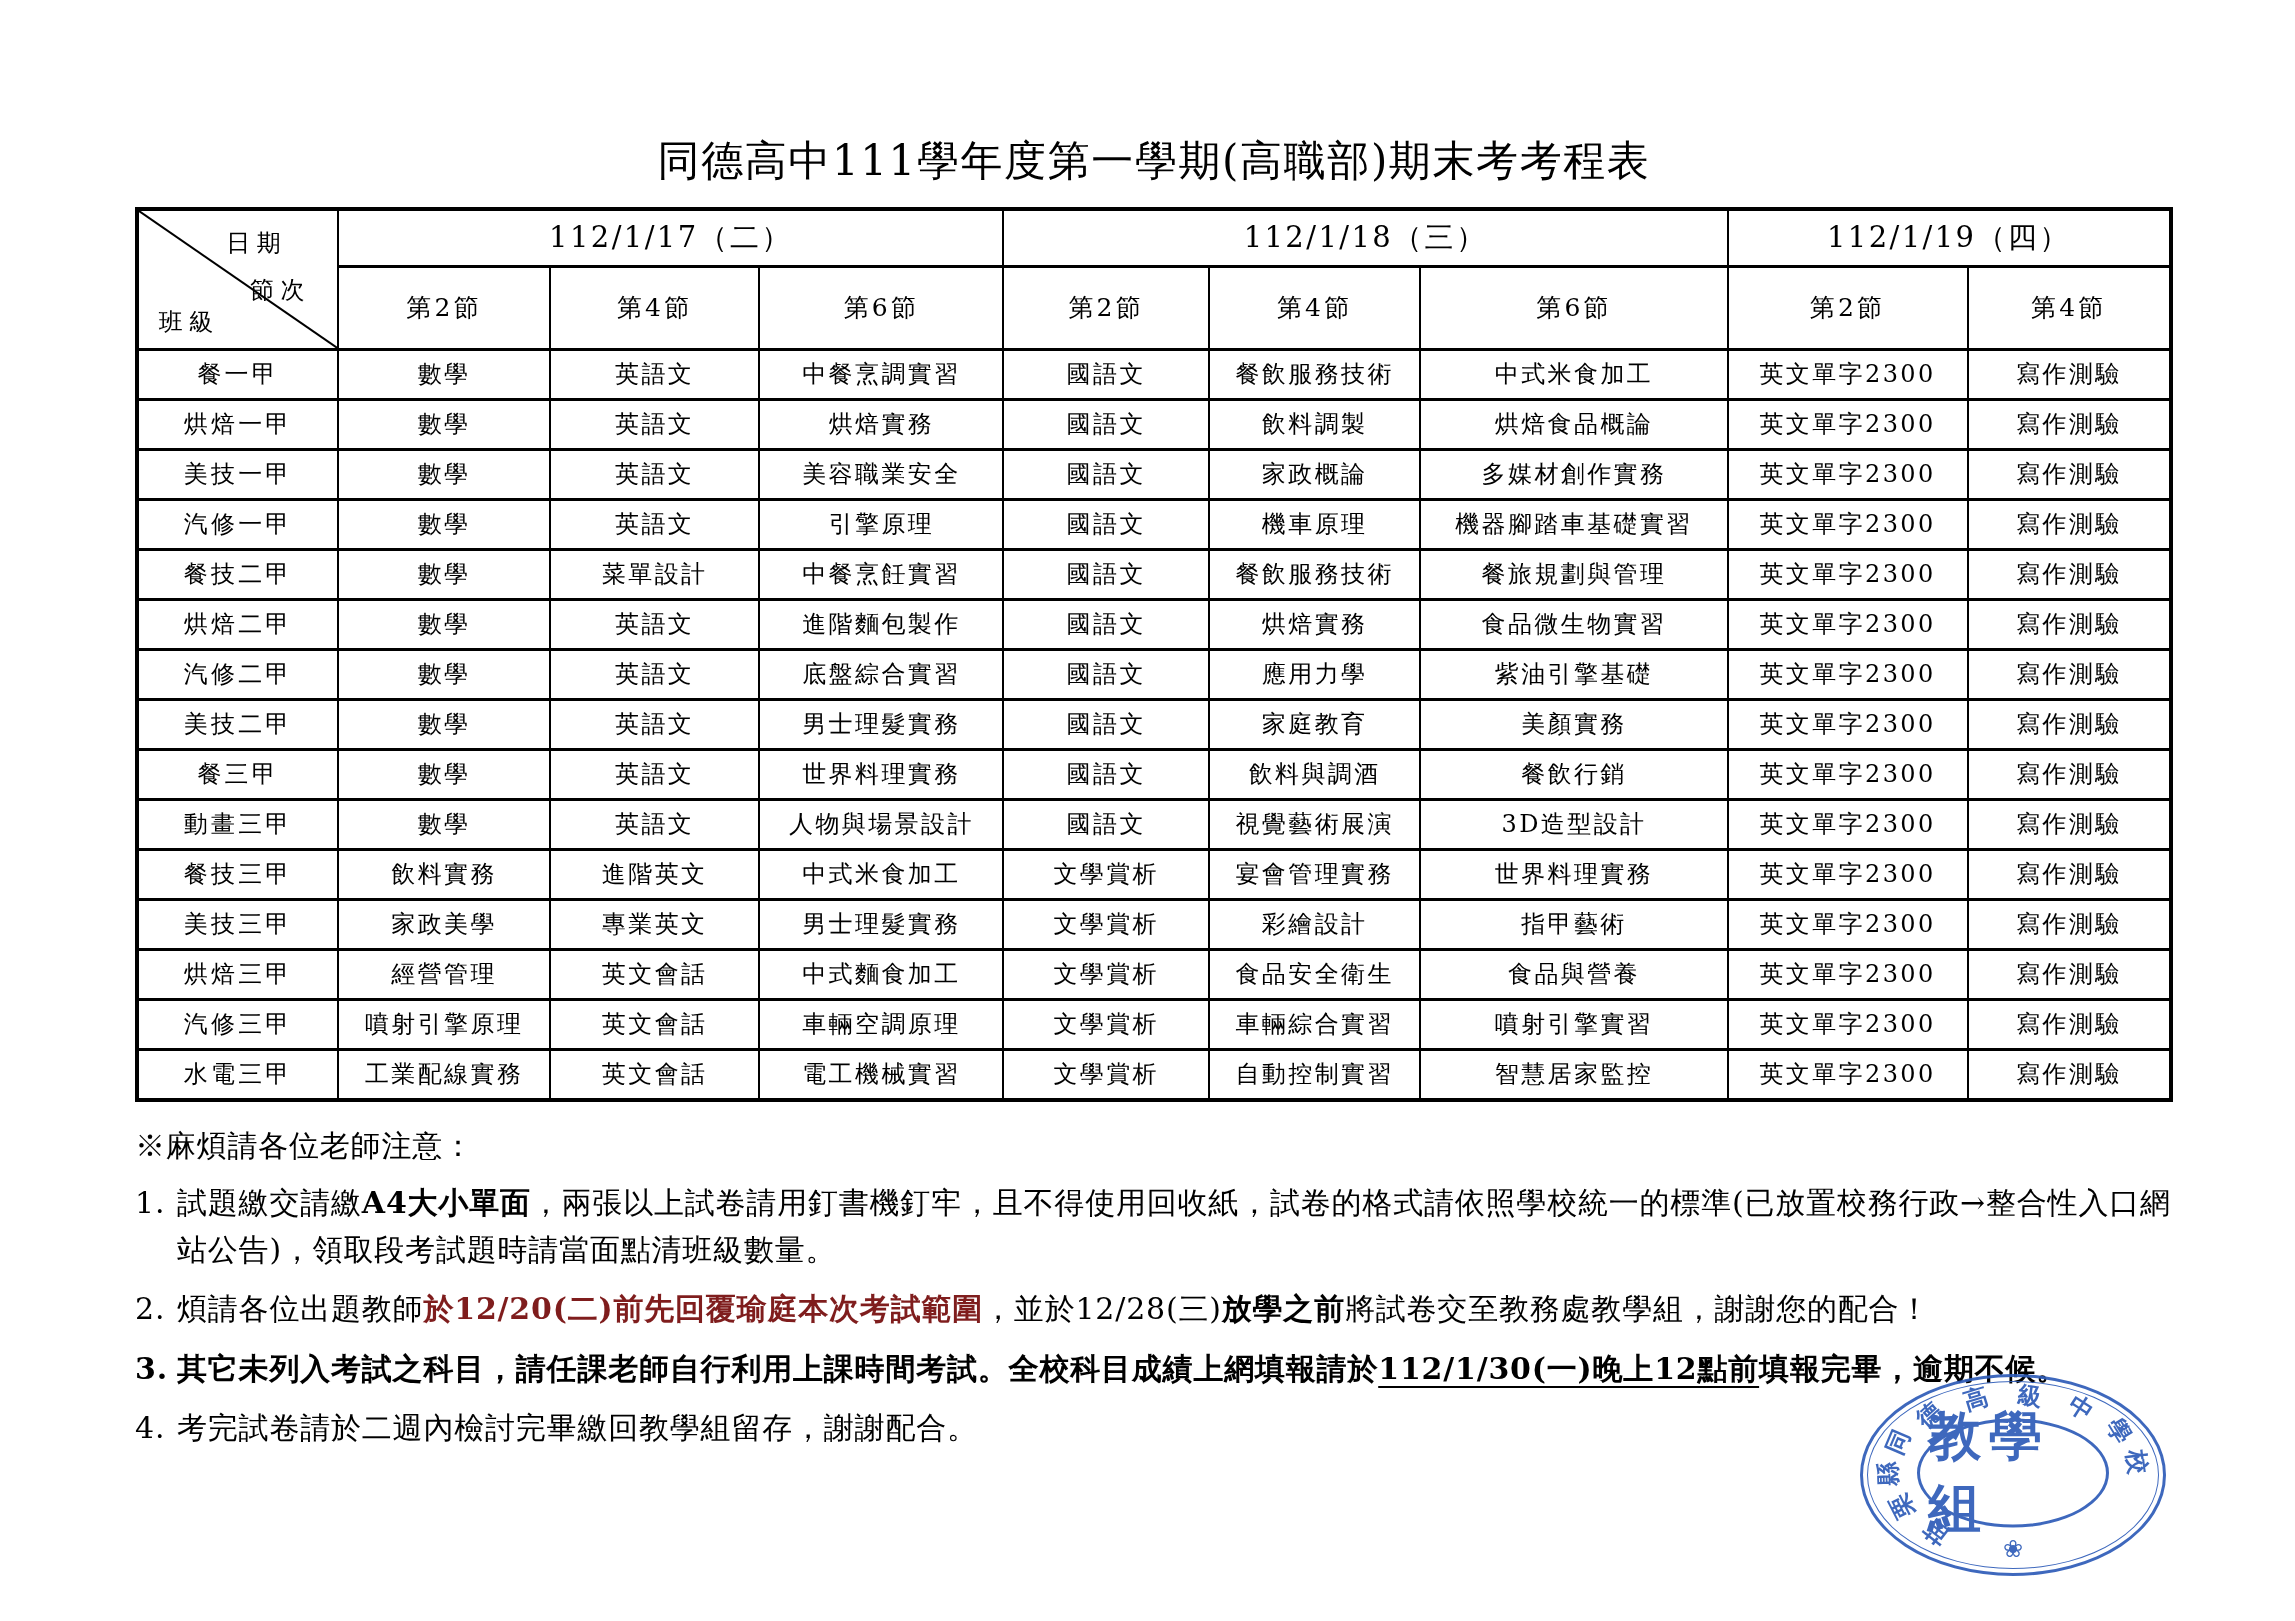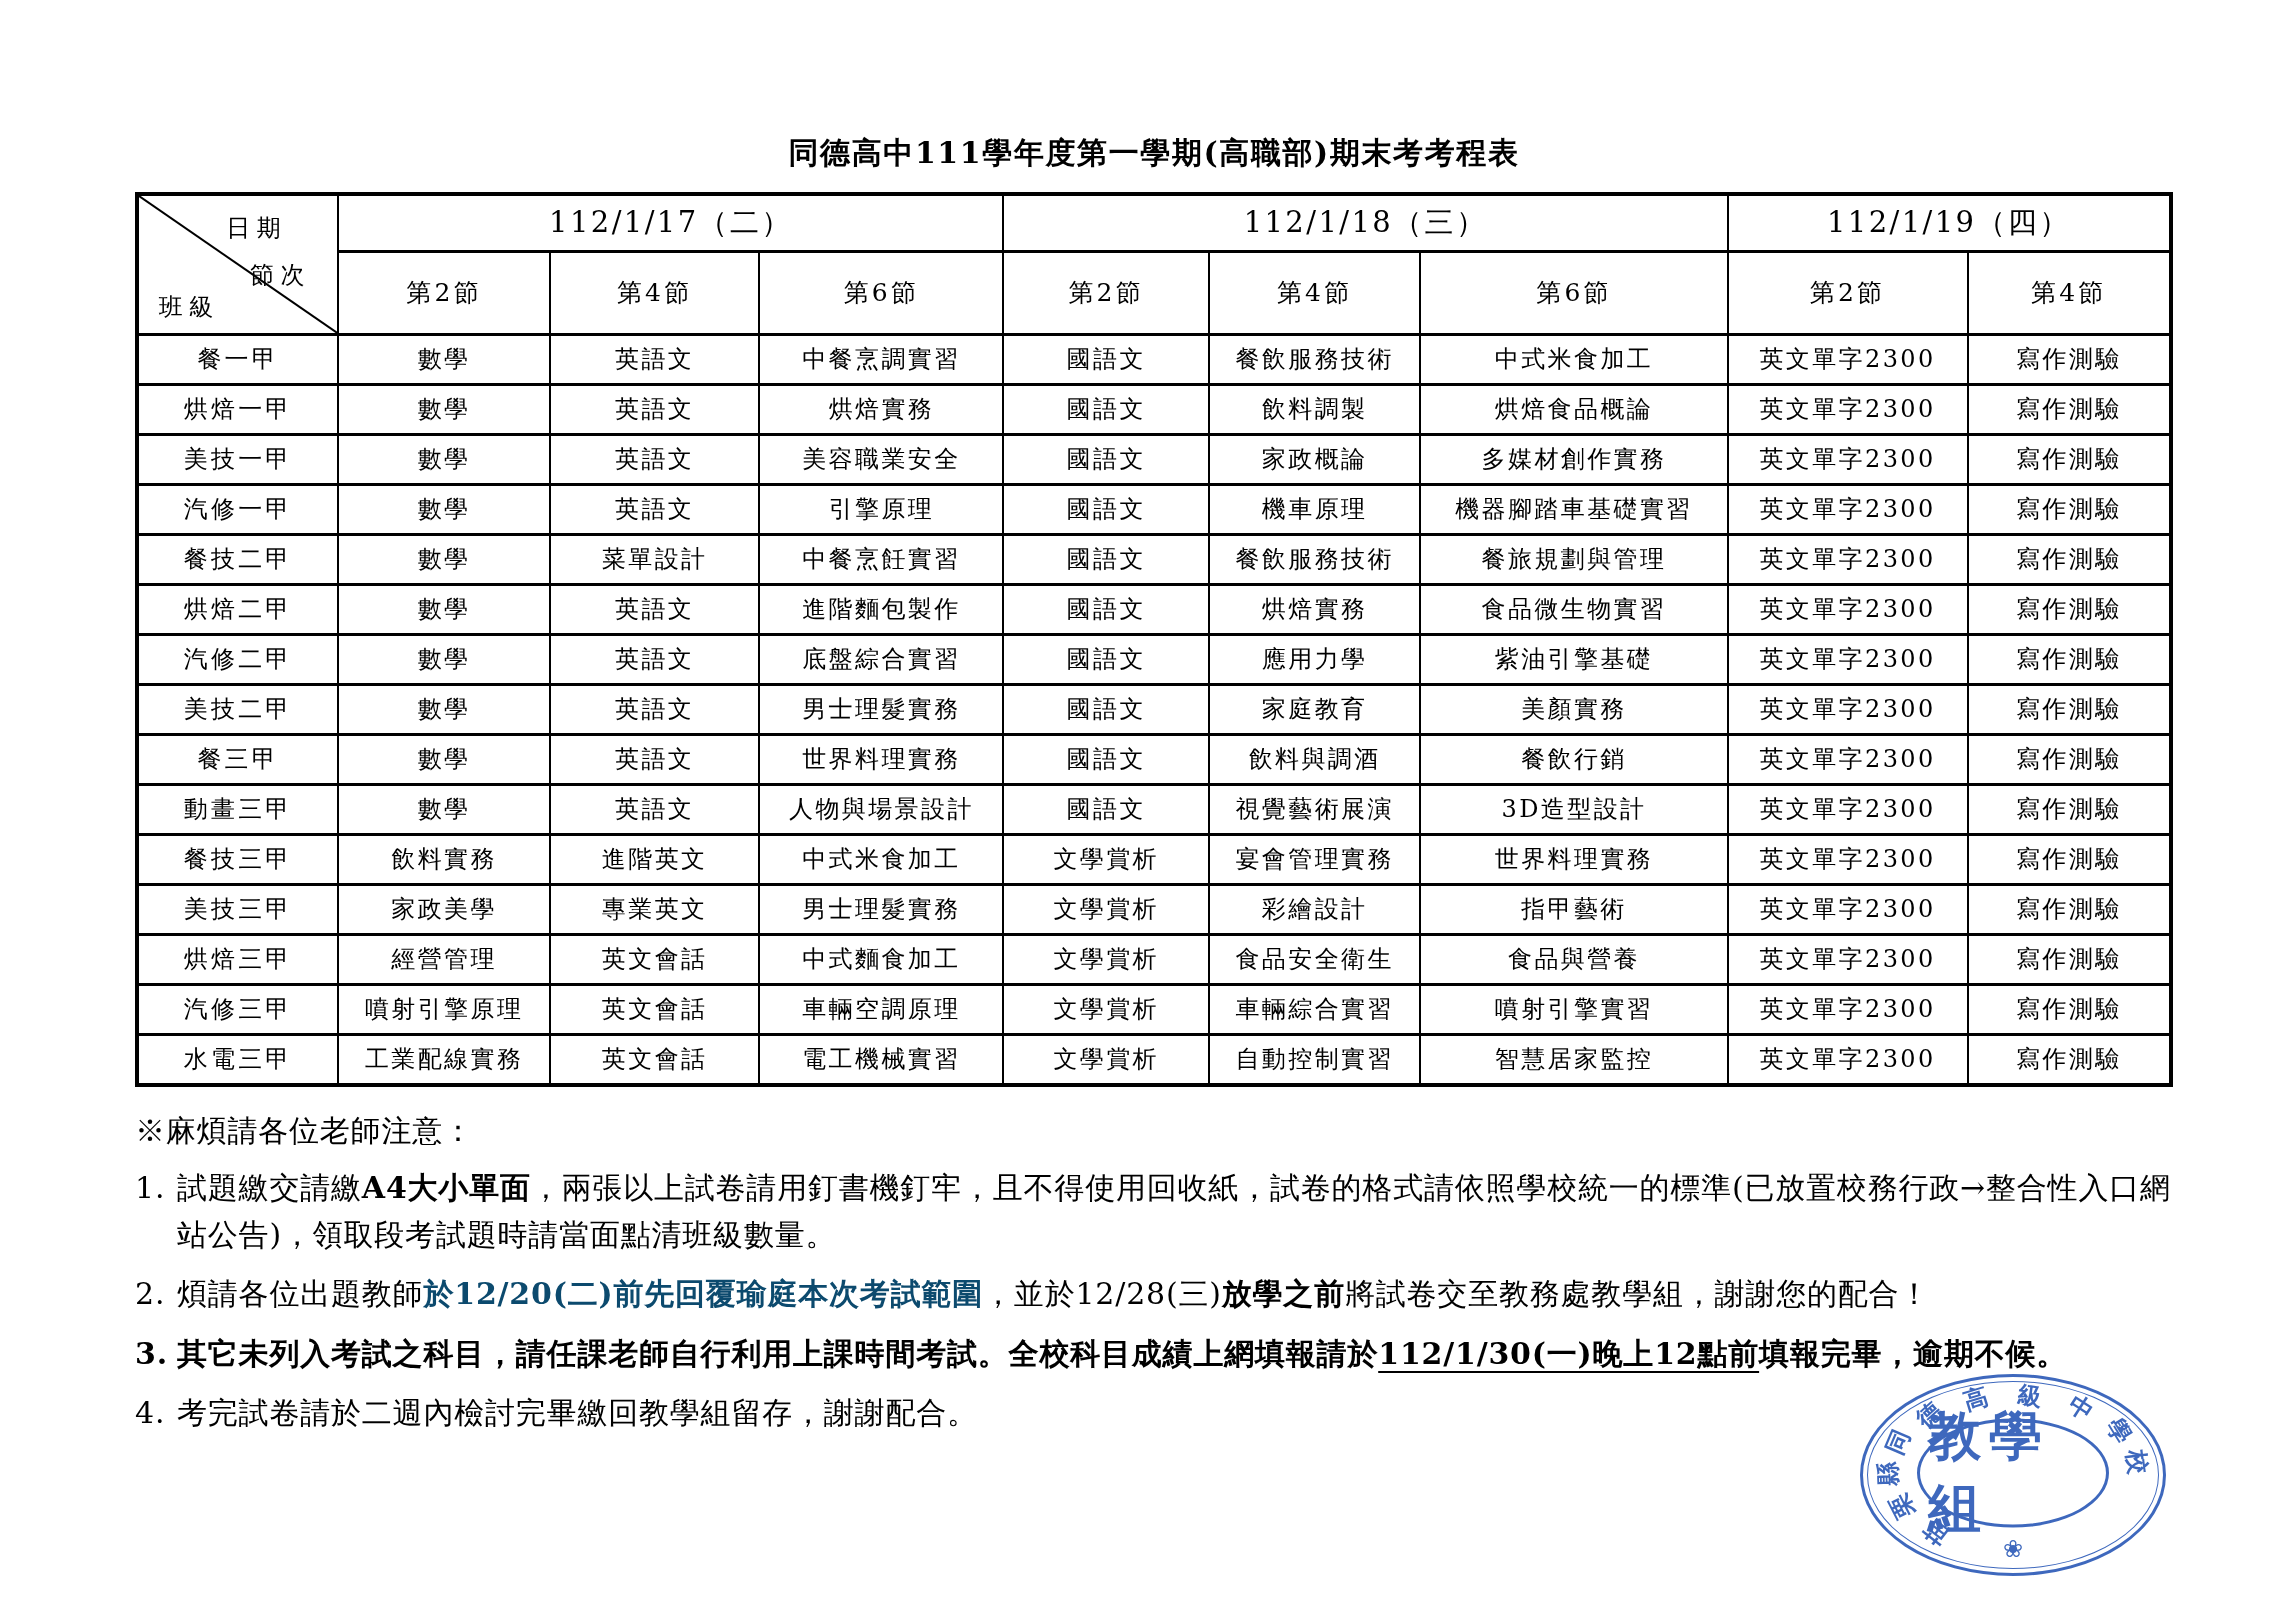--- a/index.html
+++ b/index.html
@@ -10,22 +10,22 @@
     box-sizing:border-box;
     padding:133px 123px 0 135px;
     font-family:"DejaVu Serif","Liberation Serif",serif;
     color:#000;
     overflow:hidden;
   }
   .title{
     margin:0 0 17.6px 0;
     width:2038px;
     text-align:center;
-    font-size:30px;
-    font-weight:bold;
+    font-size:42px;
+    font-weight:normal;
     letter-spacing:1.6px;
   }
   table.schedule{
     width:2038px;
     table-layout:fixed;
     border-collapse:collapse;
     border:4px solid #000;
   }
   table.schedule th, table.schedule td{
     border:2.4px solid #000;
@@ -45,21 +45,21 @@
   th.corner svg{position:absolute;left:0;top:0;width:100%;height:100%;}
   th.corner .lab{position:absolute;font-size:24px;font-weight:normal;letter-spacing:6.4px;white-space:nowrap;}
   .c-date{left:44%;top:12%;}
   .c-period{left:56%;top:46%;}
   .c-class{left:10%;top:70%;}
   .notes{margin-top:21px;width:2050px;font-size:30px;line-height:1.55;}
   .note-heading{margin:0 0 11.2px 0;letter-spacing:0.8px;}
   .note{position:relative;padding-left:42px;margin-bottom:13px;letter-spacing:0.8px;}
   .note .num{position:absolute;left:0;top:0;}
   .b{font-weight:bold;}
-  .red{color:#0c4a6e;font-weight:bold;}
+  .red{color:#7f1d1d;font-weight:bold;}
   .ul{text-decoration:underline;text-underline-offset:7.2px;text-decoration-thickness:2.4px;}
   .note2-line2{font-weight:bold;}
   
   .stamp{
     position:absolute;left:1860px;top:1374px;width:306px;height:202px;
     color:#2e5cb8;opacity:0.92;
   }
   .stamp-outer{
     position:absolute;left:0;top:0;right:0;bottom:0;
     border:3.2px solid #2e5cb8;border-radius:50%;

